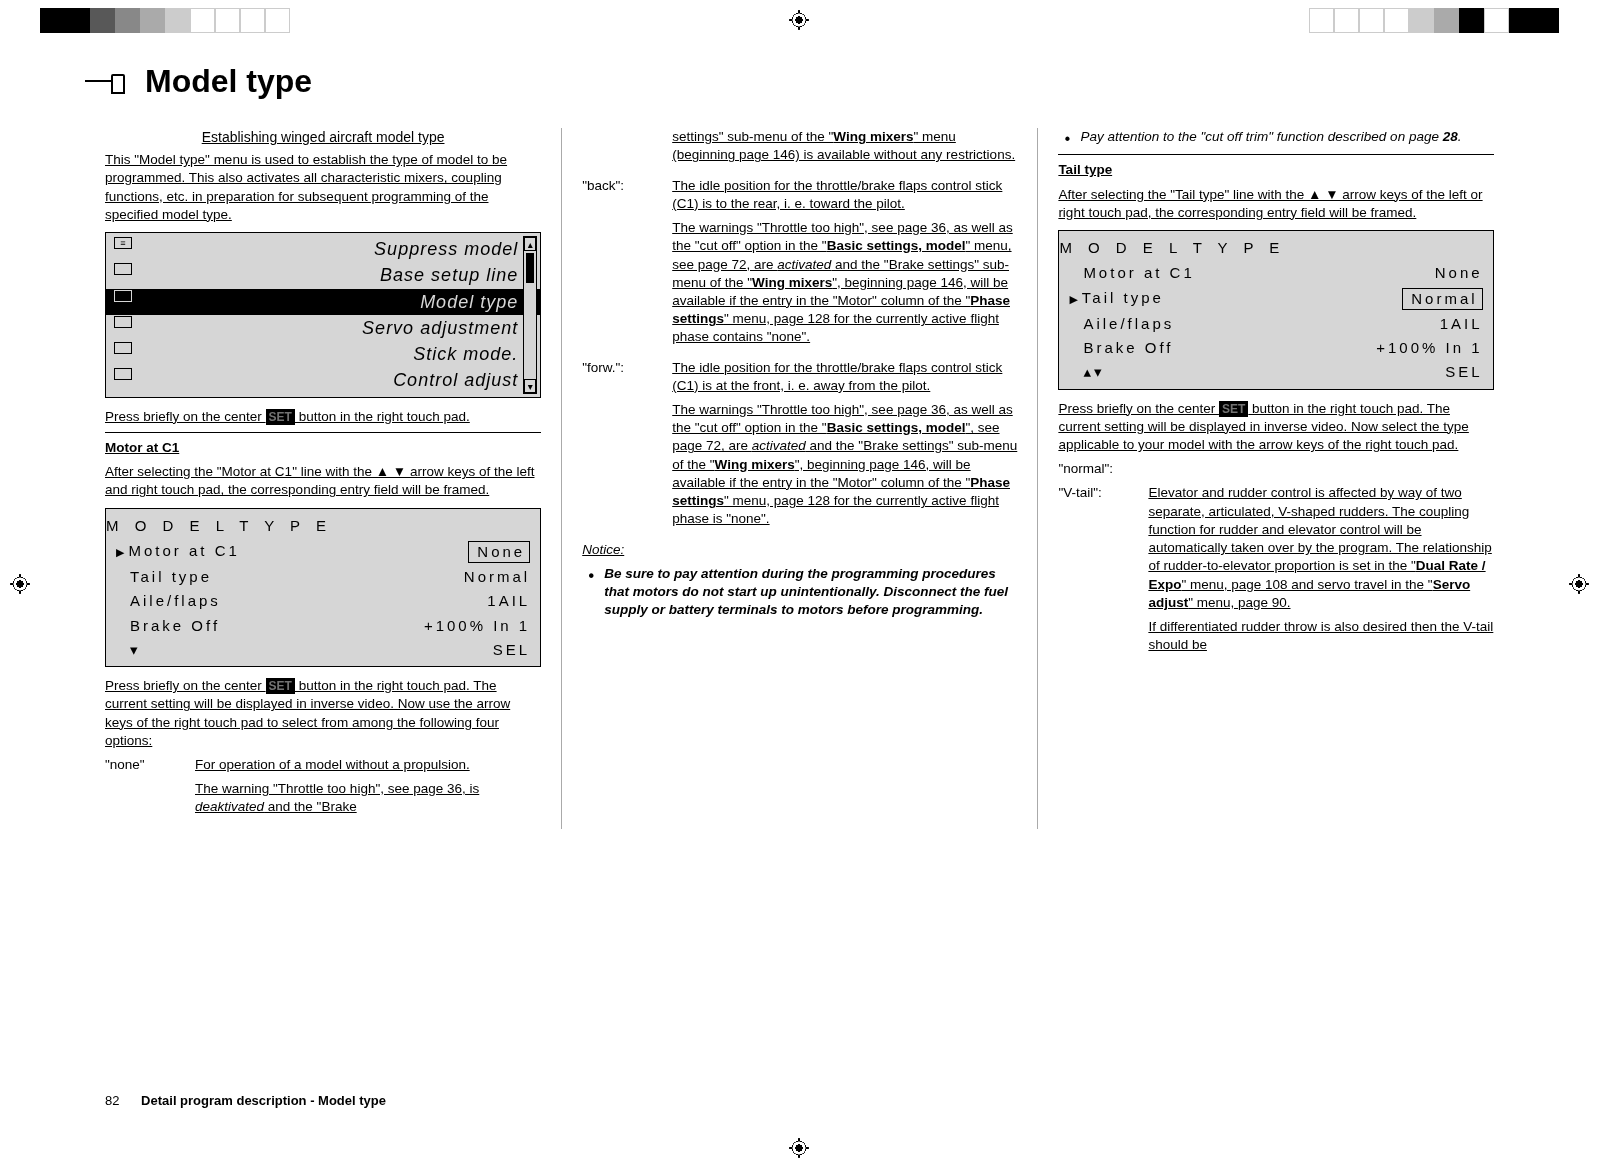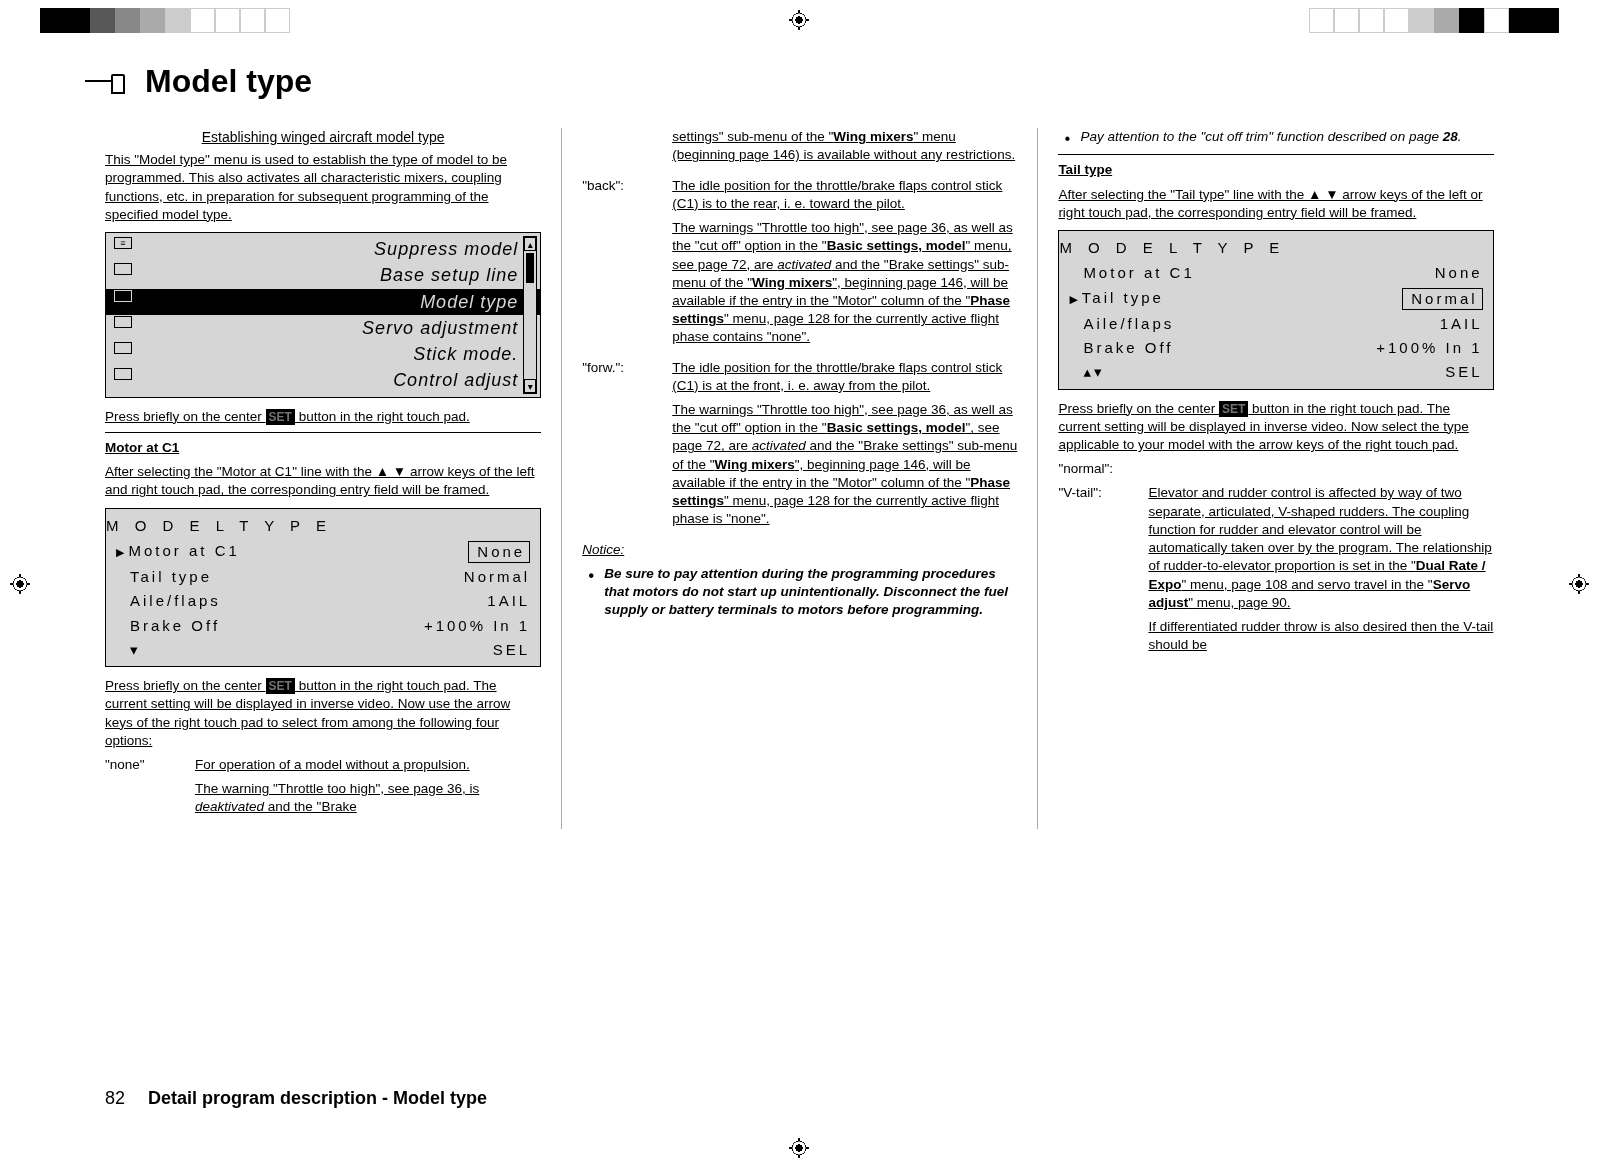--- a/index.html
+++ b/index.html
@@ -92,21 +92,21 @@
 
   .def { display: flex; margin-bottom: 6px; }
   .def .dt { width: 90px; flex-shrink: 0; }
   .def .dd { flex: 1; }
   .def .dd p { margin-bottom: 6px; }
 
   ul.notes { list-style: none; padding-left: 0; margin-bottom: 8px; }
   ul.notes li { position: relative; padding-left: 22px; margin-bottom: 6px; }
   ul.notes li::before { content: "•"; position: absolute; left: 6px; font-size: 16px; }
 
-  .footer { position: absolute; bottom: 0; left: 20px; font-size: 18px; }
+  .footer { position: absolute; bottom: 0; left: 20px; font-size: 13px; }
   .footer .pn { margin-right: 18px; display: inline-block; }
 </style>
 </head>
 <body>
 
 <div class="print-top">
   <div class="marks-left">
     <span class="mark b"></span>
       <span class="mark b"></span>
       <span class="mark g1"></span>

